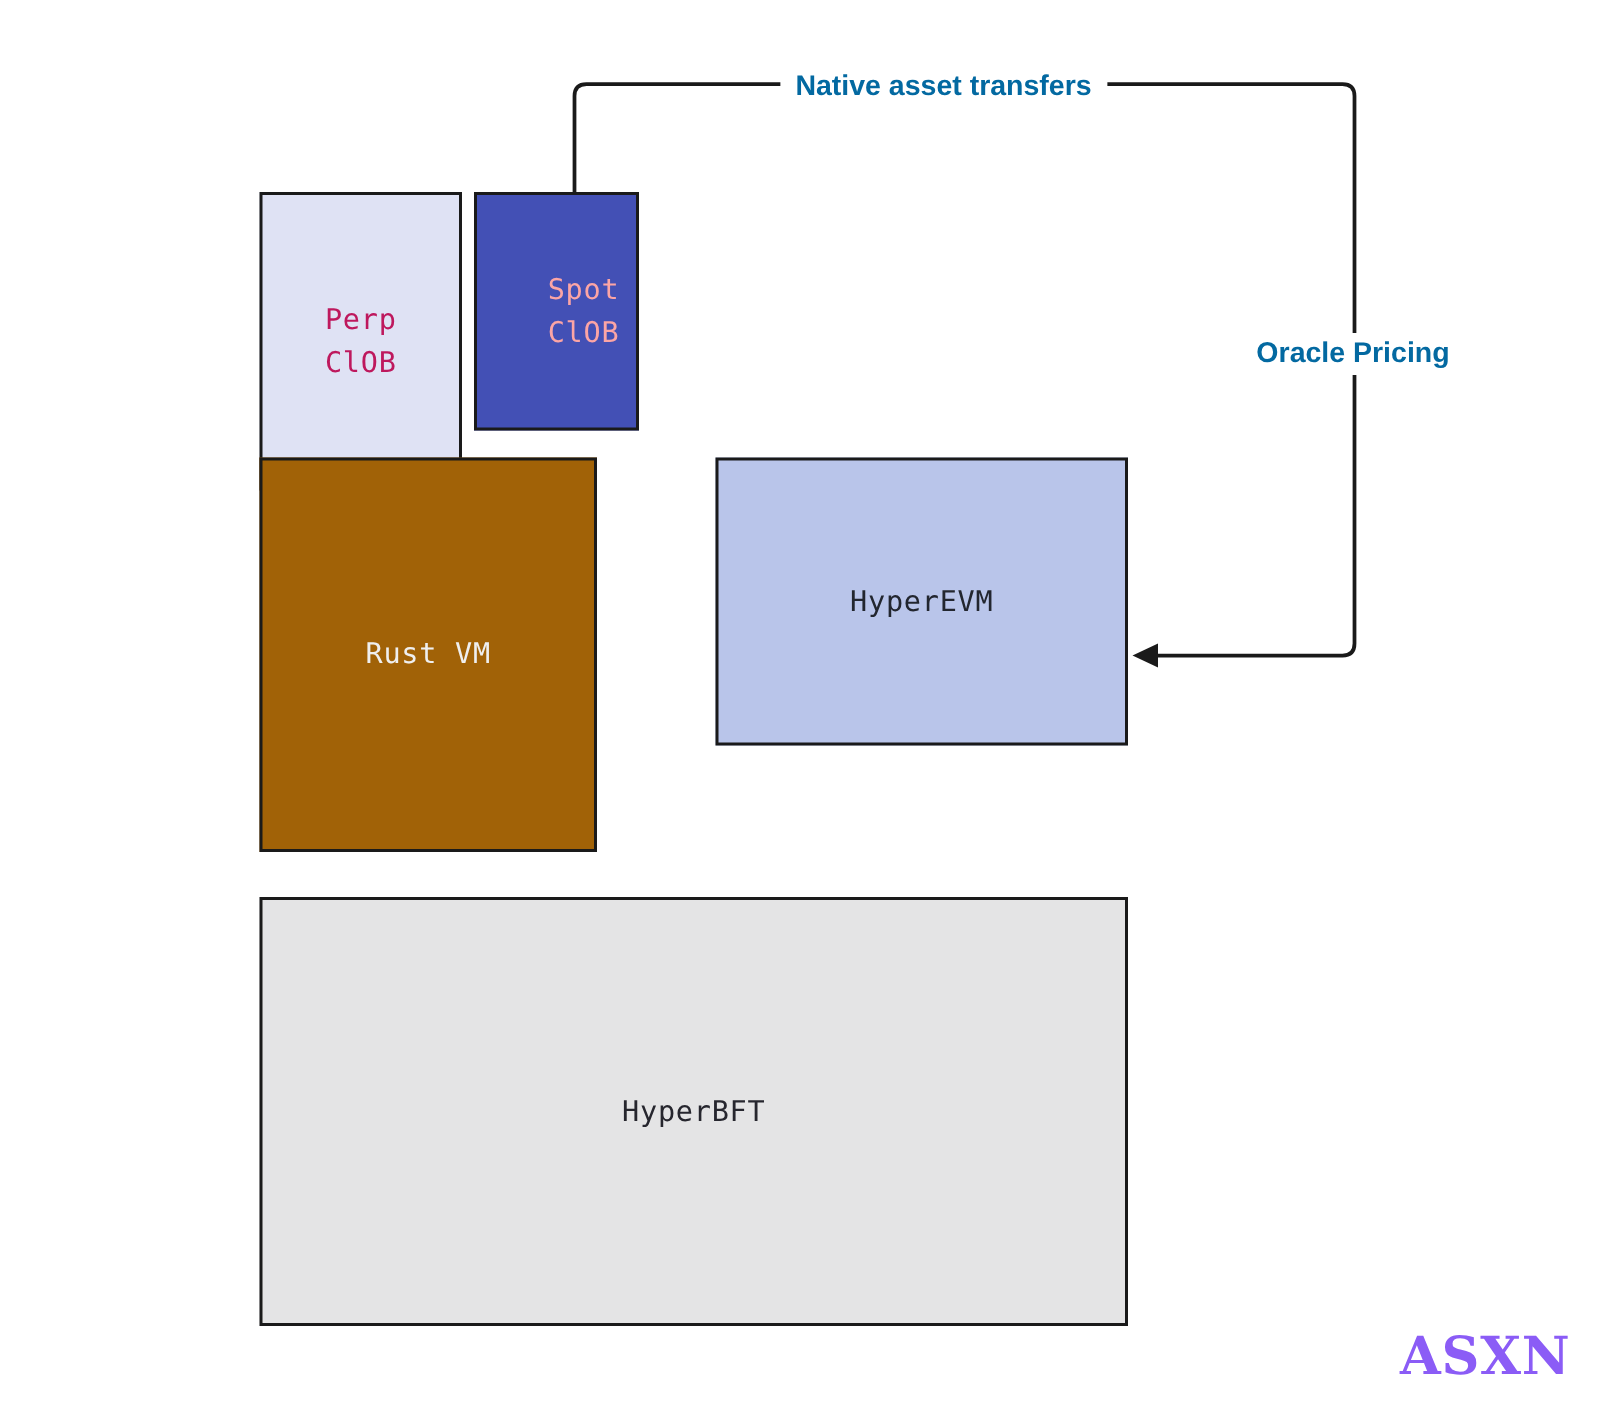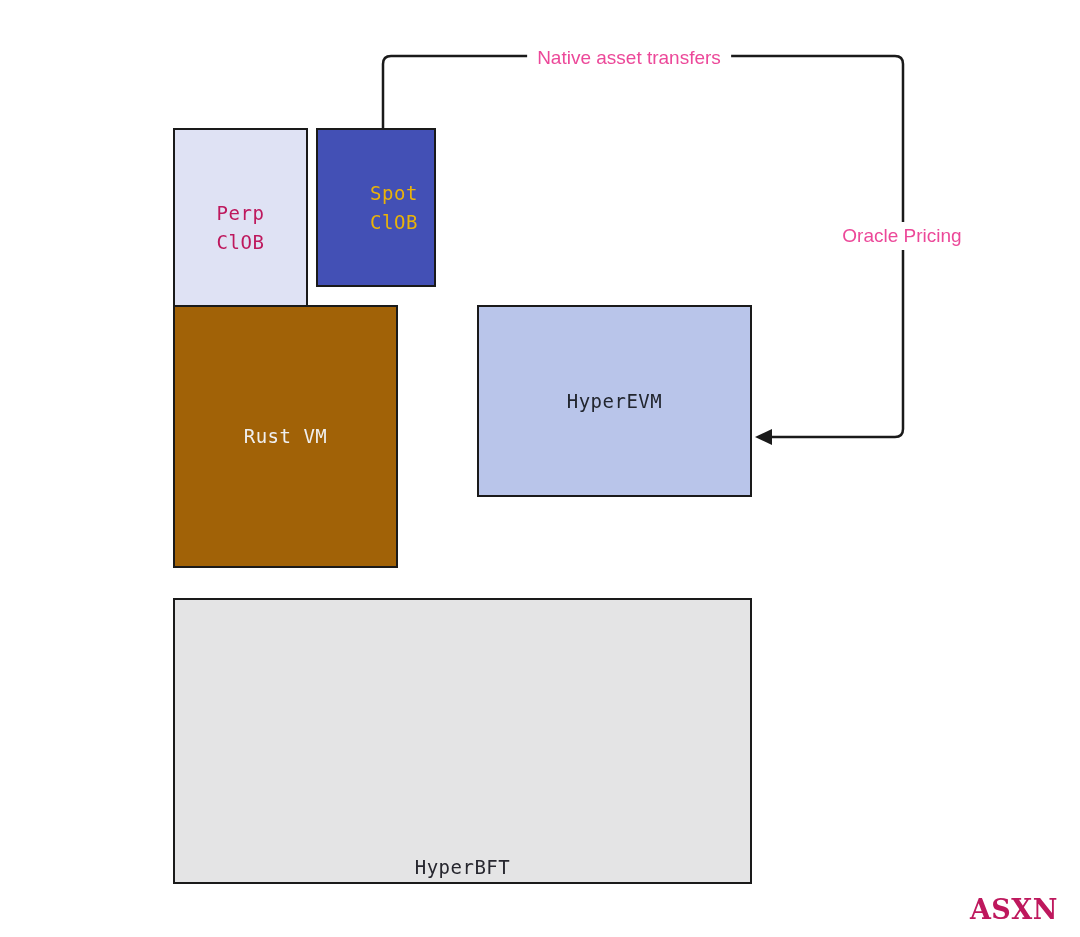--- a/index.html
+++ b/index.html
@@ -19,46 +19,47 @@
     box-sizing:border-box;
   }
   .box-label{
     font-family:"DejaVu Sans Mono",monospace;
     font-size:19px;line-height:29px;
     text-align:center;
     white-space:pre-line;
     letter-spacing:0.5px;
   }
   .perp     {left:173px;top:128px;width:135px;height:199px;background:#dfe2f4;color:#be185d;}
-  .spot     {left:316px;top:128px;width:120px;height:159px;background:#4350b5;color:#eab308;padding-left:36px;}
+  .spot     {left:316px;top:128px;width:110px;height:159px;background:#4350b5;color:#fca5a5;padding-left:36px;}
   .borrow   {left:477px;top:128px;width:133px;height:159px;background:#ebe9c3;color:#26262e;}
   .dapp     {left:617px;top:128px;width:135px;height:159px;background:#f4e1c9;color:#26262e;}
   .rust     {left:173px;top:305px;width:225px;height:263px;background:#a16207;color:#efefef;}
   .hyperevm {left:477px;top:305px;width:275px;height:192px;background:#b9c5ea;color:#22262f;}
-  .hyperbft {left:173px;top:598px;width:579px;height:286px;background:#e4e4e5;color:#26262e;align-items:flex-end;}
+  .hyperbft {left:173px;top:598px;width:579px;height:286px;background:#e4e4e5;color:#26262e;}
 
   .annotation{
     position:absolute;
     background:#ffffff;
-    color:#ec4899;
+    color:#0369a1;
     font-size:19px;
     padding:3px 10px;
     transform:translate(-50%,-50%);
     white-space:nowrap;
+    font-weight:bold;
   }
   .native{left:629px;top:58px;}
   .oracle{left:902px;top:236px;text-align:right;}
 
   .brand{
     position:absolute;
-    right:22px;bottom:12px;
+    right:33px;bottom:12px;
     font-family:"DejaVu Serif","Liberation Serif",serif;
     font-weight:bold;
-    font-size:27px;
-    color:#be185d;
+    font-size:35px;
+    color:#8b5cf6;
     letter-spacing:0.5px;
   }
 </style>
 </head>
 <body>
 
 <div class="canvas">
 
   <svg class="connectors" viewBox="0 0 1080 937">
     <path d="M 383 128 L 383 64 Q 383 56 391 56 L 895 56 Q 903 56 903 64 L 903 429 Q 903 437 895 437 L 768 437" fill="none" stroke="#1a1a1a" stroke-width="2.5"></path>

